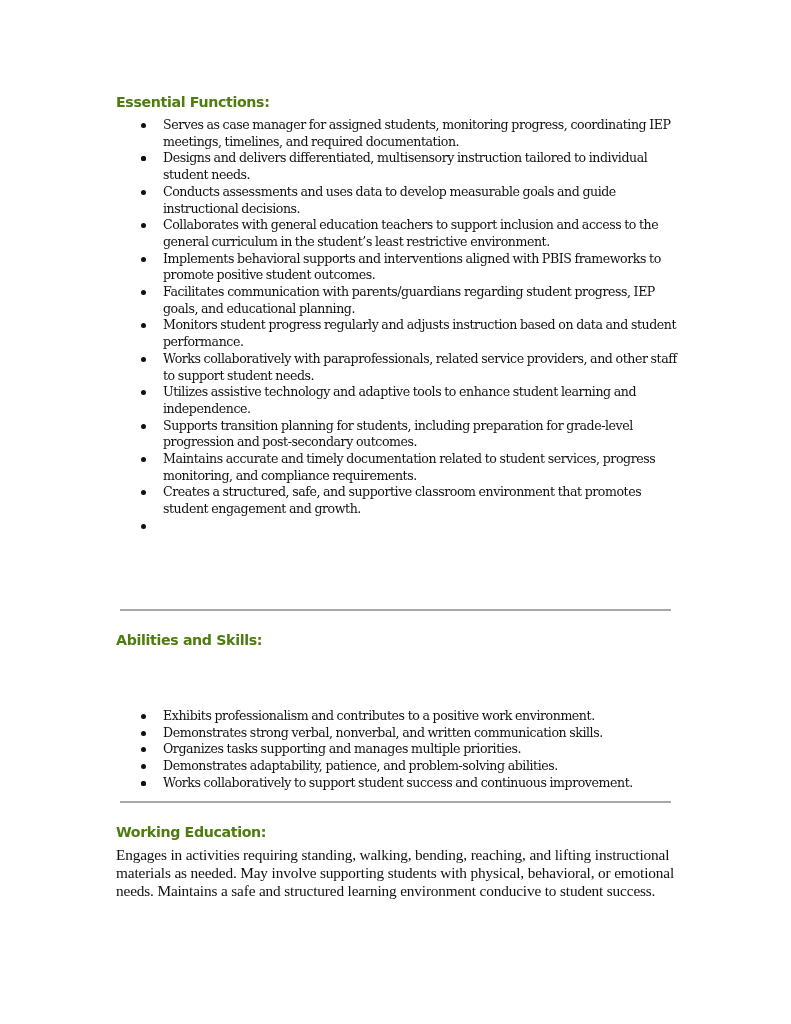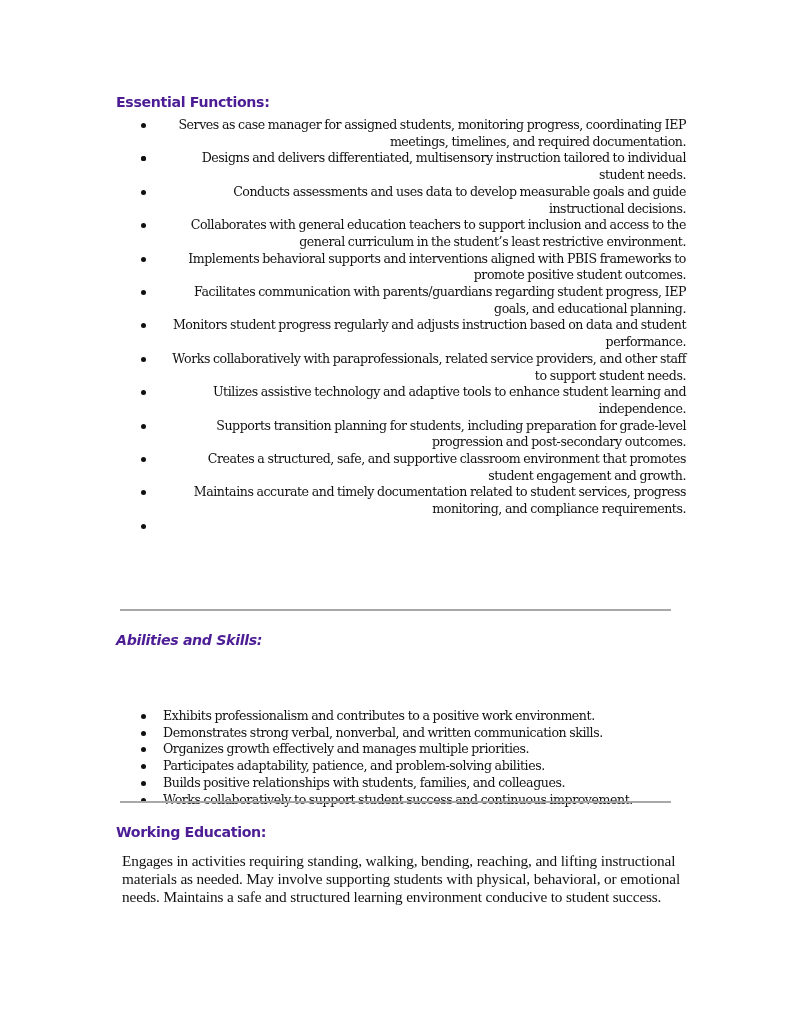--- a/index.html
+++ b/index.html
@@ -18,21 +18,21 @@
       position: absolute;
       left: 116px;
       top: 0;
       width: 560px;
     }
     .heading {
       font-family: "DejaVu Sans", "Liberation Sans", sans-serif;
       font-weight: bold;
       font-size: 14.2px;
       letter-spacing: -0.35px;
-      color: #4c1d95;
+      color: #4d7c0f;
       margin: 0;
       position: absolute;
       left: 0;
       white-space: nowrap;
     }
     ul.bullets {
       list-style: none;
       margin: 0;
       padding: 0;
       position: absolute;
@@ -69,57 +69,57 @@
     }
     .para {
       position: absolute;
       left: 0;
       width: 560px;
       font-family: "Liberation Serif", "DejaVu Serif", serif;
       font-size: 15.3px;
       line-height: 18.2px;
       letter-spacing: -0.15px;
       color: #111111;
-      margin: 6px;
+      margin: 0;
     }
   </style>
 </head>
 <body>
 
 <div class="page">
 
   <h2 class="heading" style="top:94px;">Essential Functions:</h2>
 
-  <ul class="bullets" style="top:117px;text-align:right;">
+  <ul class="bullets" style="top:117px;">
     <li><span class="bullet"></span><span>Serves as case manager for assigned students, monitoring progress, coordinating IEP meetings, timelines, and required documentation.</span></li>
     <li><span class="bullet"></span></li>
     <li><span class="bullet"></span><span>Designs and delivers differentiated, multisensory instruction tailored to individual student needs.</span></li>
     <li><span class="bullet"></span><span>Conducts assessments and uses data to develop measurable goals and guide instructional decisions.</span></li>
     <li><span class="bullet"></span><span>Collaborates with general education teachers to support inclusion and access to the general curriculum in the student’s least restrictive environment.</span></li>
     <li><span class="bullet"></span><span>Implements behavioral supports and interventions aligned with PBIS frameworks to promote positive student outcomes.</span></li>
     <li><span class="bullet"></span><span>Facilitates communication with parents/guardians regarding student progress, IEP goals, and educational planning.</span></li>
     <li><span class="bullet"></span><span>Monitors student progress regularly and adjusts instruction based on data and student performance.</span></li>
     <li><span class="bullet"></span><span>Works collaboratively with paraprofessionals, related service providers, and other staff to support student needs.</span></li>
     <li><span class="bullet"></span><span>Utilizes assistive technology and adaptive tools to enhance student learning and independence.</span></li>
     <li><span class="bullet"></span><span>Supports transition planning for students, including preparation for grade-level progression and post-secondary outcomes.</span></li>
+    <li><span class="bullet"></span><span>Maintains accurate and timely documentation related to student services, progress monitoring, and compliance requirements.</span></li>
     <li><span class="bullet"></span><span>Creates a structured, safe, and supportive classroom environment that promotes student engagement and growth.</span></li>
-    <li><span class="bullet"></span><span>Maintains accurate and timely documentation related to student services, progress monitoring, and compliance requirements.</span></li>
     <li><span class="bullet"></span></li>
   </ul>
 
   <hr class="rule" style="top:609px;">
 
-  <h2 class="heading" style="top:632px;font-style:italic;">Abilities and Skills:</h2>
+  <h2 class="heading" style="top:632px;">Abilities and Skills:</h2>
 
   <ul class="bullets" style="top:708px;">
     <li><span class="bullet"></span><span>Exhibits professionalism and contributes to a positive work environment.</span></li>
     <li><span class="bullet"></span><span>Demonstrates strong verbal, nonverbal, and written communication skills.</span></li>
-    <li><span class="bullet"></span><span>Organizes growth effectively and manages multiple priorities.</span></li>
-    <li><span class="bullet"></span><span>Participates adaptability, patience, and problem-solving abilities.</span></li>
-    <li><span class="bullet"></span><span>Builds positive relationships with students, families, and colleagues.</span></li>
+    <li><span class="bullet"></span><span>Organizes tasks supporting and manages multiple priorities.</span></li>
+    <li><span class="bullet"></span><span>Demonstrates adaptability, patience, and problem-solving abilities.</span></li>
+    <li><span class="bullet"></span></li>
     <li><span class="bullet"></span><span>Works collaboratively to support student success and continuous improvement.</span></li>
   </ul>
 
   <hr class="rule" style="top:801px;">
 
   <h2 class="heading" style="top:824px;">Working Education:</h2>
 
   <p class="para" style="top:846px;">Engages in activities requiring standing, walking, bending, reaching, and lifting instructional materials as needed. May involve supporting students with physical, behavioral, or emotional needs. Maintains a safe and structured learning environment conducive to student success.</p>
 
 </div>

